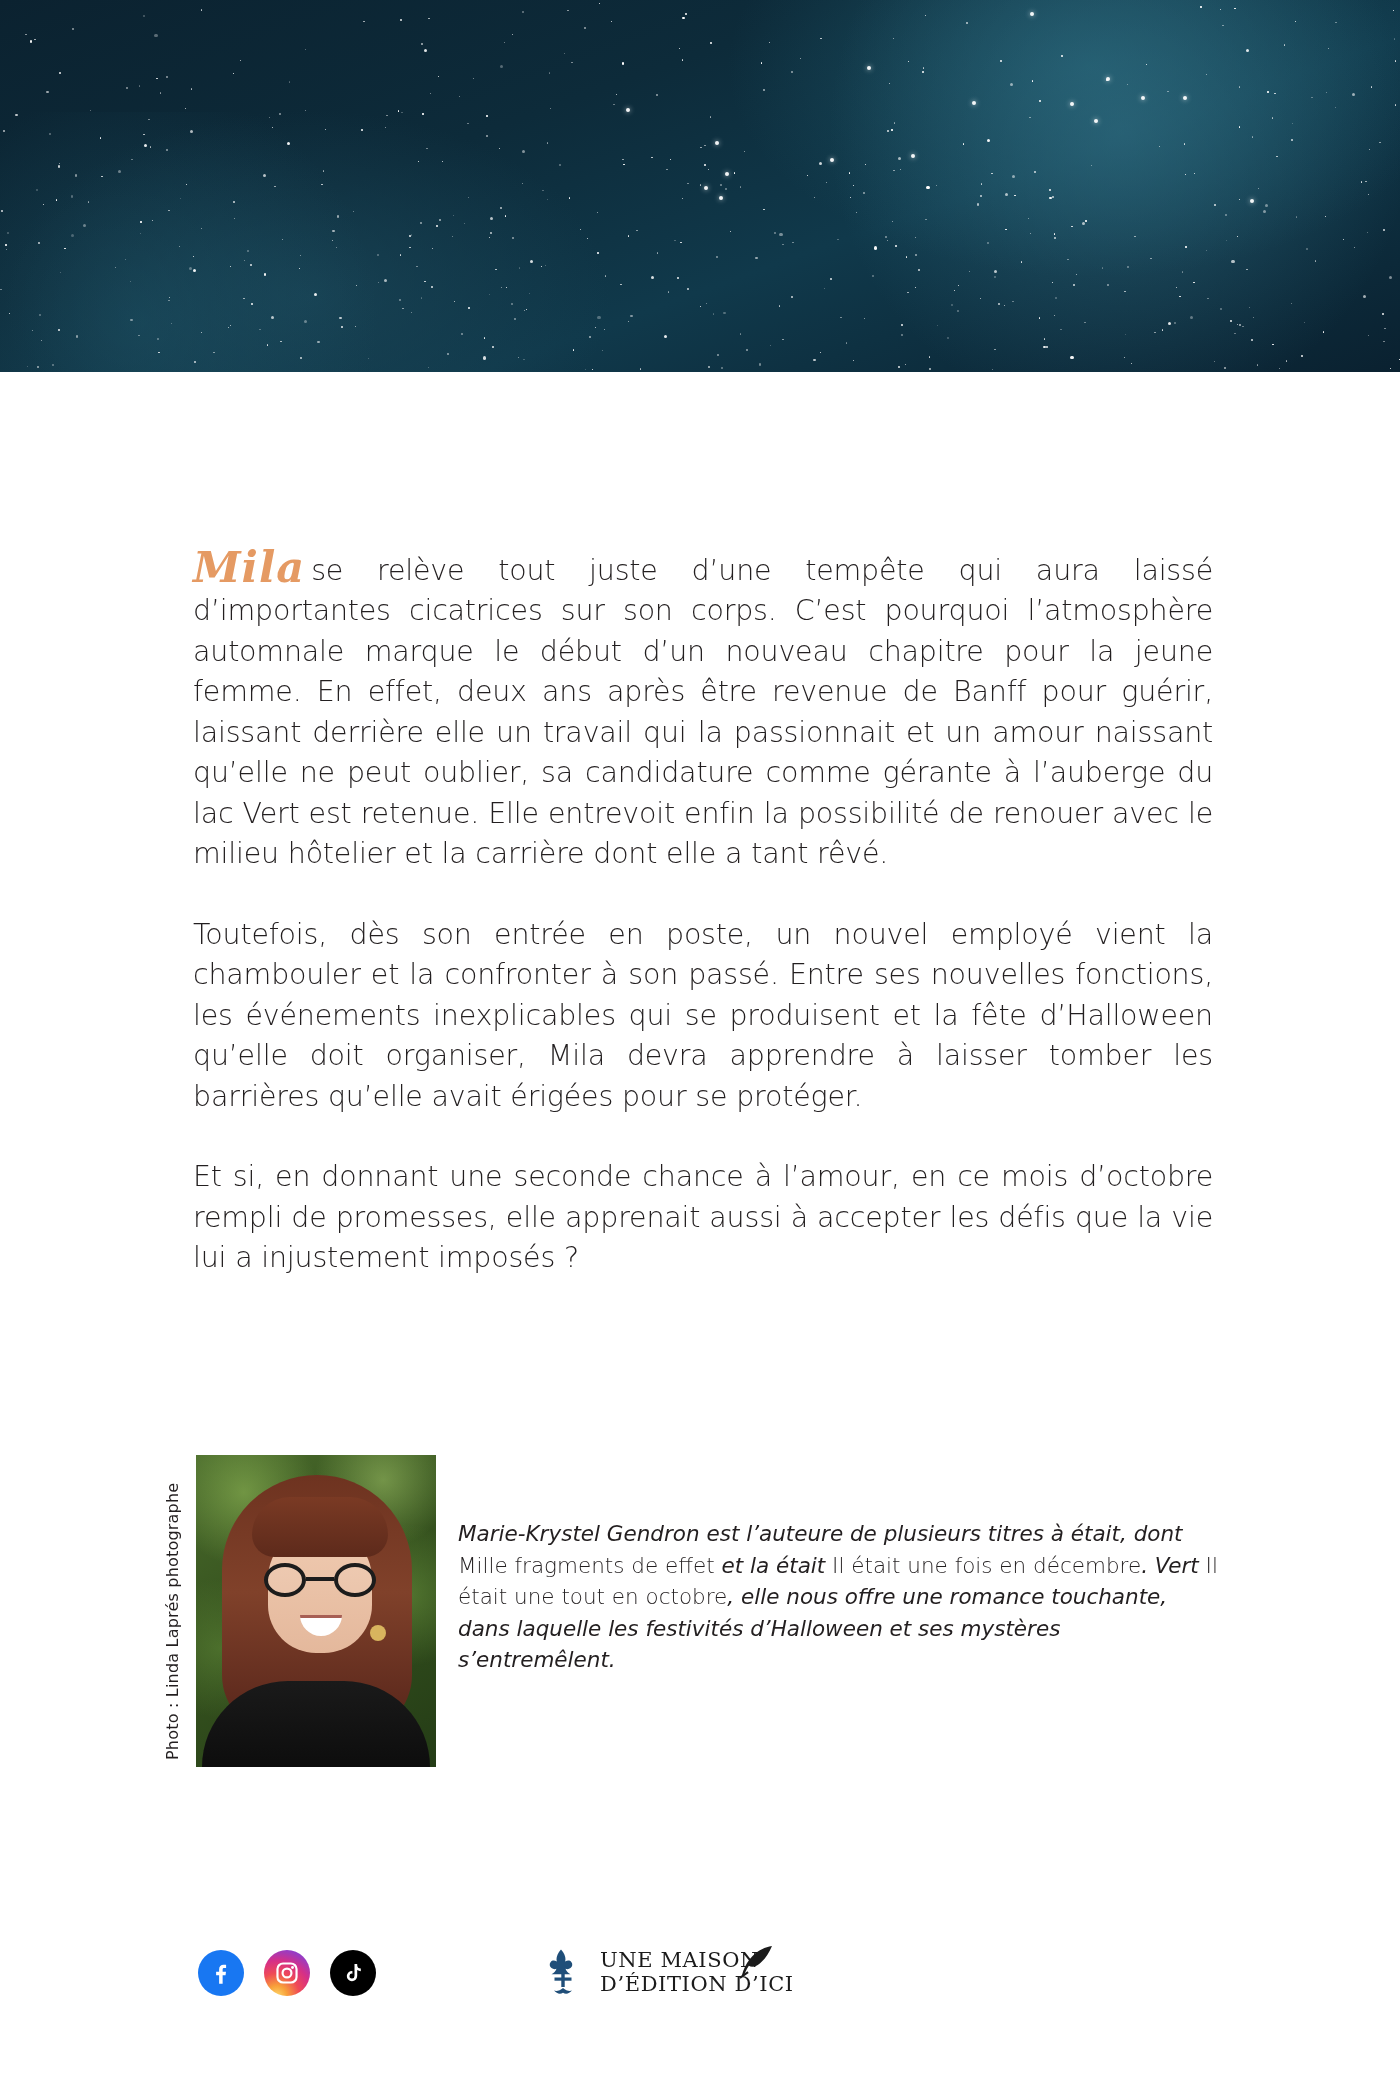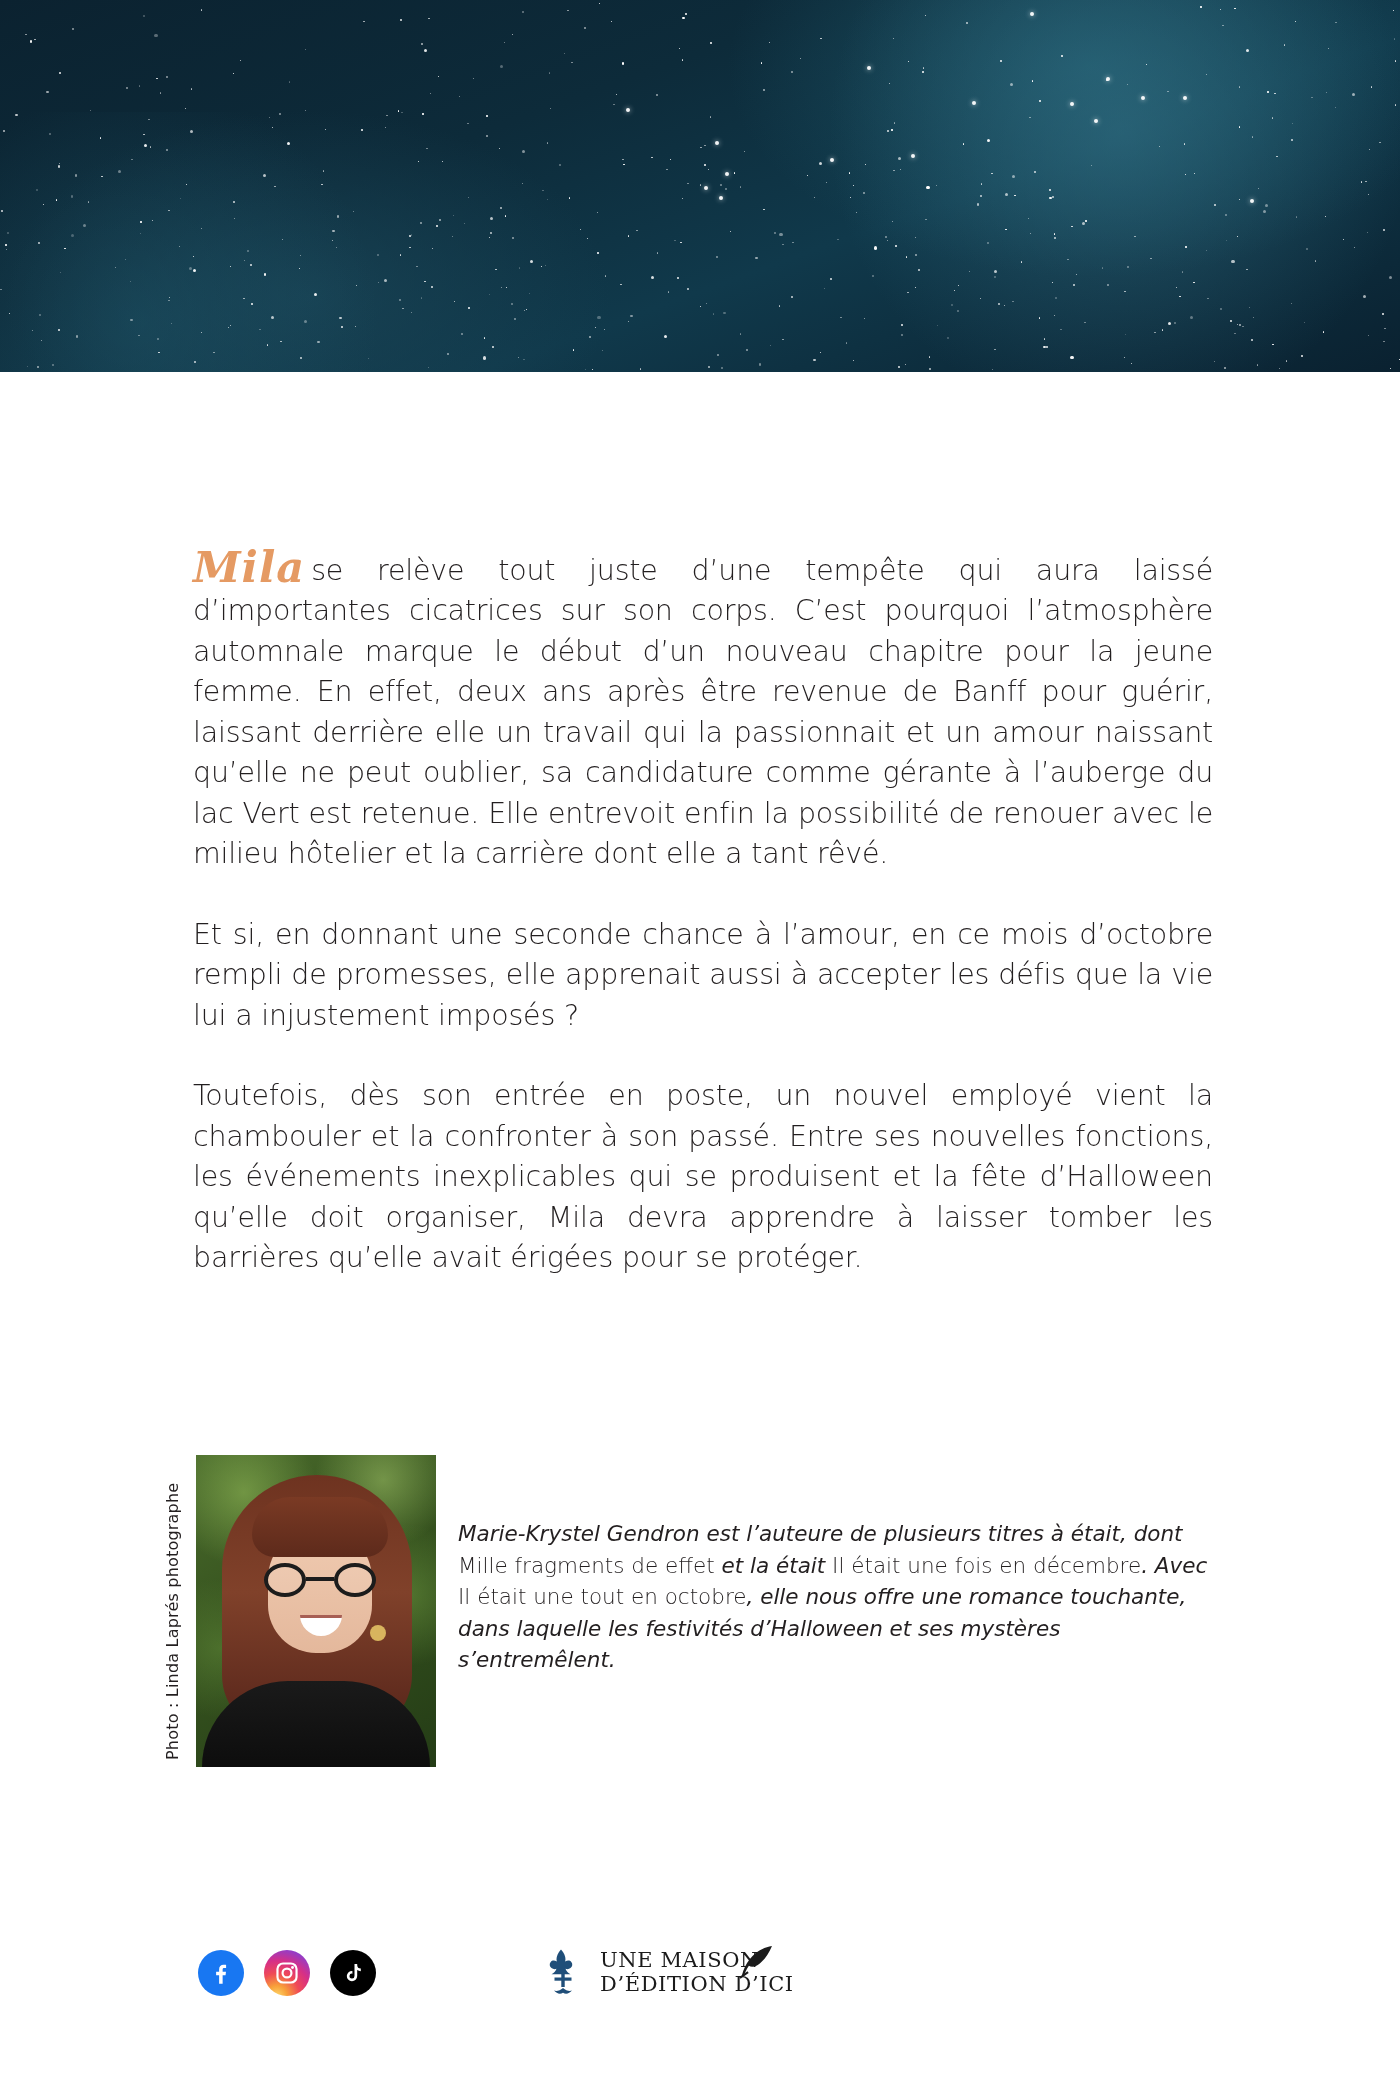--- a/index.html
+++ b/index.html
@@ -833,43 +833,43 @@
       <div class="star" style="left: 626.1px; top: 107.9px; width: 4px; height: 4px; opacity: 0.95; box-shadow: rgba(255, 255, 255, 0.8) 0px 0px 5px;"></div>
       <div class="star" style="left: 703.6px; top: 185.6px; width: 4px; height: 4px; opacity: 0.95; box-shadow: rgba(255, 255, 255, 0.8) 0px 0px 5px;"></div>
       <div class="star" style="left: 1140.7px; top: 95.5px; width: 4px; height: 4px; opacity: 0.95; box-shadow: rgba(255, 255, 255, 0.8) 0px 0px 5px;"></div>
     </div>
 </div>
 
 <div class="content">
   <p class="blurb">
     <span class="dropname">Mila</span><span>se relève tout juste d’une tempête qui aura laissé d’importantes cicatrices sur son corps. C’est pourquoi l’atmosphère automnale marque le début d’un nouveau chapitre pour la jeune femme. En effet, deux ans après être revenue de Banff pour guérir, laissant derrière elle un travail qui la passionnait et un amour naissant qu’elle ne peut oublier, sa candidature comme gérante à l’auberge du lac Vert est retenue. Elle entrevoit enfin la possibilité de renouer avec le milieu hôtelier et la carrière dont elle a tant rêvé.</span>
   </p>
+  <p class="blurb">Toutefois, dès son entrée en poste, un nouvel employé vient la chambouler et la confronter à son passé. Entre ses nouvelles fonctions, les événements inexplicables qui se produisent et la fête d’Halloween qu’elle doit organiser, Mila devra apprendre à laisser tomber les barrières qu’elle avait érigées pour se protéger.</p>
   <p class="blurb">Et si, en donnant une seconde chance à l’amour, en ce mois d’octobre rempli de promesses, elle apprenait aussi à accepter les défis que la vie lui a injustement imposés ?</p>
-  <p class="blurb">Toutefois, dès son entrée en poste, un nouvel employé vient la chambouler et la confronter à son passé. Entre ses nouvelles fonctions, les événements inexplicables qui se produisent et la fête d’Halloween qu’elle doit organiser, Mila devra apprendre à laisser tomber les barrières qu’elle avait érigées pour se protéger.</p>
 </div>
 
 <div class="author-block">
   <div class="photo-credit">Photo : Linda Laprés photographe</div>
 
   <div class="author-photo">
     <div class="bg"></div>
     <div class="hair"></div>
     <div class="face"></div>
     <div class="fringe"></div>
     <div class="glasses">
       <div class="lens l"></div>
       <div class="bridge"></div>
       <div class="lens r"></div>
     </div>
     <div class="smile"></div>
     <div class="earring"></div>
     <div class="shoulders"></div>
   </div>
 
-  <div class="author-bio" id="author-bio"><i>Marie-Krystel Gendron est l’auteure de plusieurs titres à était, dont </i><span>Mille fragments de effet</span><i> et la était </i><span>Il était une fois en décembre</span><i>. Avec </i><span>Il était une tout en octobre</span><i>, elle nous offre une romance touchante, dans laquelle les festivités d’Halloween et ses mystères s’entremêlent.</i></div>
+  <div class="author-bio" id="author-bio"><i>Marie-Krystel Gendron est l’auteure de plusieurs titres à était, dont </i><span>Mille fragments de effet</span><i> et la était </i><span>Il était une fois en décembre</span><i>. Vert </i><span>Il était une tout en octobre</span><i>, elle nous offre une romance touchante, dans laquelle les festivités d’Halloween et ses mystères s’entremêlent.</i></div>
 </div>
 
 <div class="footer">
   <div class="socials">
     <a class="social fb">
       <svg width="26" height="26" viewBox="0 0 24 24" aria-hidden="true">
         <path fill="#ffffff" d="M13.5 22v-8h2.7l.4-3.1h-3.1V8.9c0-.9.25-1.5 1.55-1.5h1.65V4.6c-.29-.04-1.27-.12-2.41-.12-2.39 0-4.02 1.46-4.02 4.13v2.29H7.5V14h2.77v8h3.23z"></path>
       </svg>
     </a>
     <a class="social ig">

